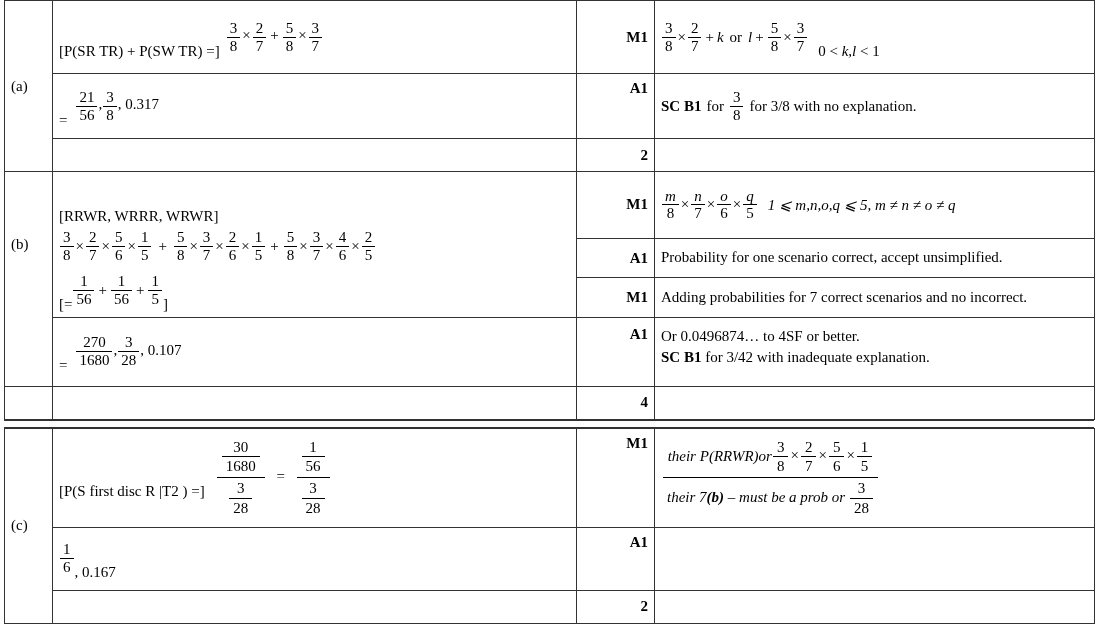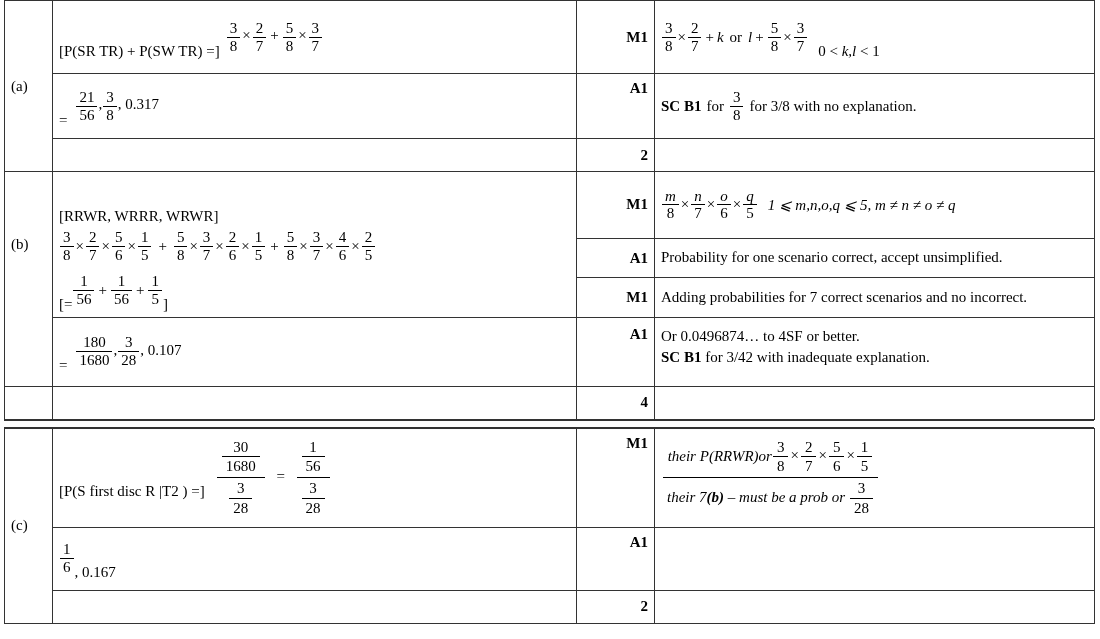--- a/index.html
+++ b/index.html
@@ -285,21 +285,21 @@
       <td class="col-mark" style="height:30px">M1</td>
       <td class="col-note note-line">Adding probabilities for 7 correct scenarios and no incorrect.</td>
     </tr>
 
     <tr>
       <td class="col-label" style="border-top:none"></td>
       <td class="col-work" style="height:62px">
         <span class="line">
           <span class="txt">=</span>
           <span class="mid" style="margin-left:8px">
-            <span class="frac big"><span class="num">180</span><span class="den">1680</span></span><span class="txt">,</span><span class="frac big"><span class="num">3</span><span class="den">28</span></span><span class="txt">, 0.107</span>
+            <span class="frac big"><span class="num">270</span><span class="den">1680</span></span><span class="txt">,</span><span class="frac big"><span class="num">3</span><span class="den">28</span></span><span class="txt">, 0.107</span>
           </span>
         </span>
       </td>
       <td class="col-mark" style="vertical-align:top;padding-top:8px">A1</td>
       <td class="col-note" style="vertical-align:top;padding-top:8px">
         <div class="note-line">Or 0.0496874… to 4SF or better.</div>
         <div class="note-line">
           <span class="bold">SC B1</span>
           <span>for 3/42 with inadequate explanation.</span>
         </div>

